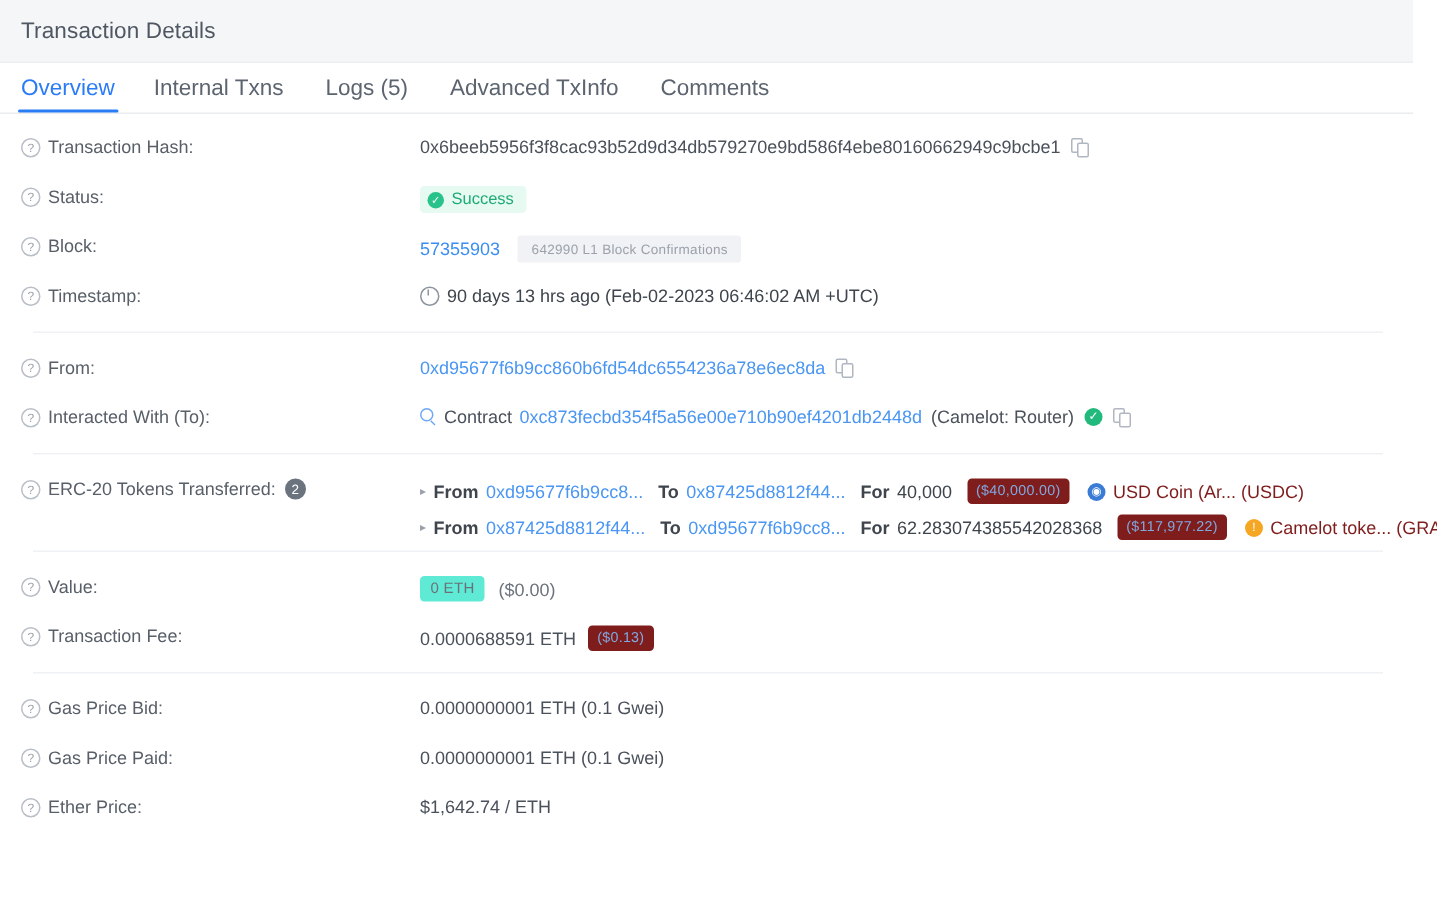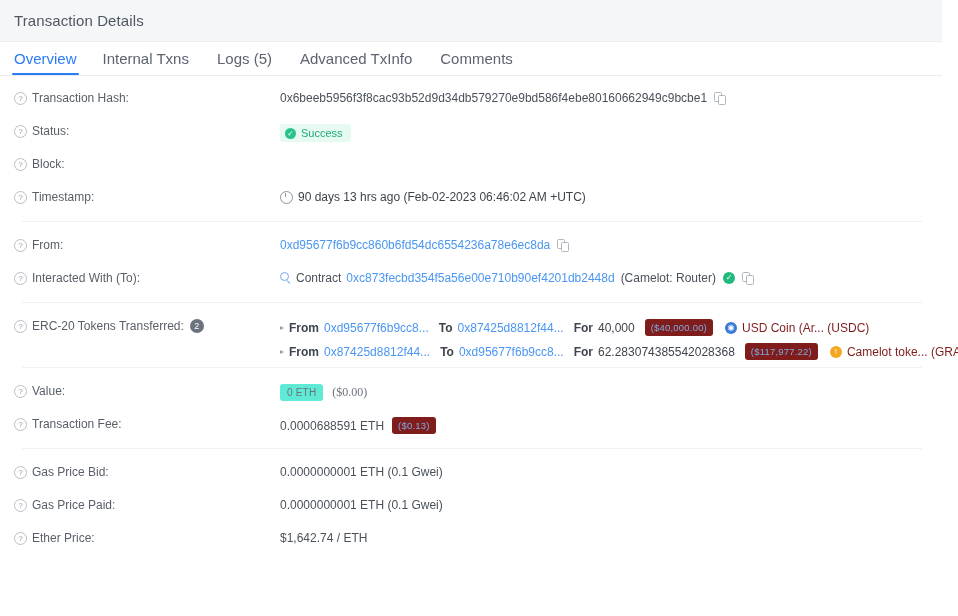--- a/index.html
+++ b/index.html
@@ -280,21 +280,20 @@
     font-size: 9.5px;
     padding: 3px 6px;
     border-radius: 3px;
     margin-left: 8px;
     letter-spacing: .2px;
   }
   .usd-muted {
     color: #6d747d;
     font-size: 12px;
     margin-left: 9px;
-    font-family: Liberation Serif, serif;
   }
 
   .addr-link {
     color: #4a96f2;
     cursor: pointer;
     font-size: 12px;
     word-break: break-all;
   }
   .mono-text {
     color: #4a515a;
@@ -401,20 +400,24 @@
           <span class="tick">✓</span>
           <span>Success</span>
         </span>
       </div>
     </div>
 
     <div class="row">
       <div class="label">
         <span class="qicon">?</span>
         <span>Block:</span>
+      </div>
+      <div class="value">
+        <span class="block-num">57355903</span>
+        <span class="confirm-pill">642990 L1 Block Confirmations</span>
       </div>
     </div>
 
     <div class="row">
       <div class="label">
         <span class="qicon">?</span>
         <span>Timestamp:</span>
       </div>
       <div class="value">
         <span class="clock-icon"></span>

